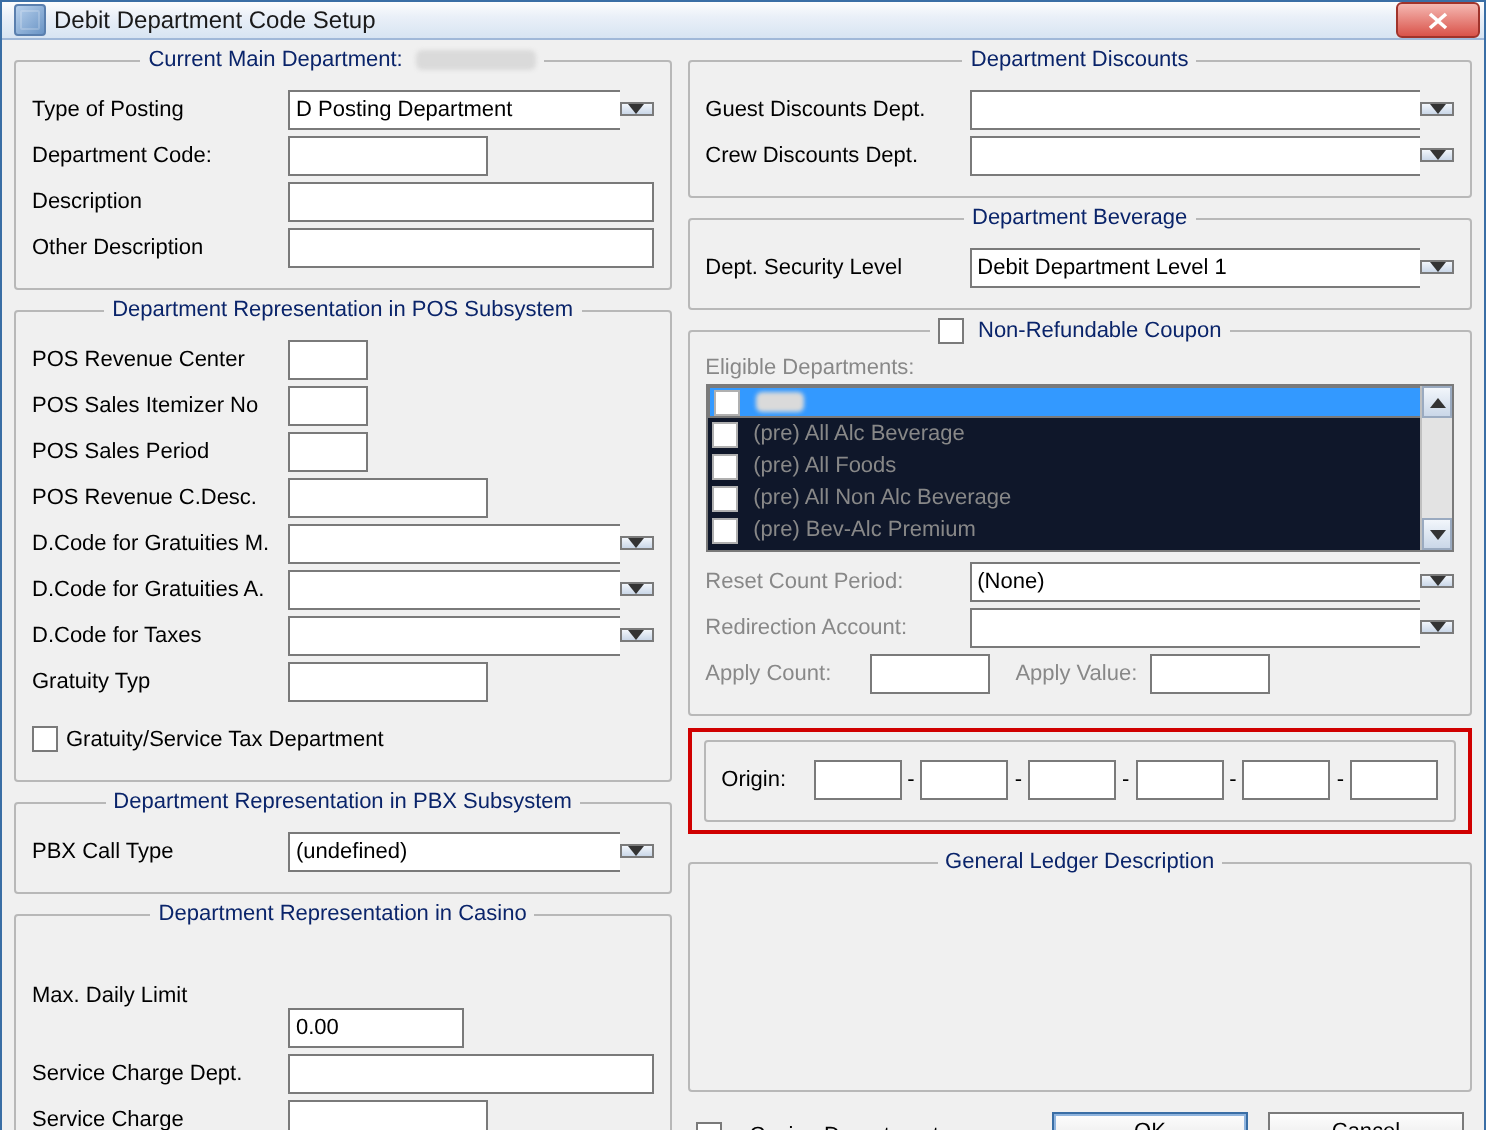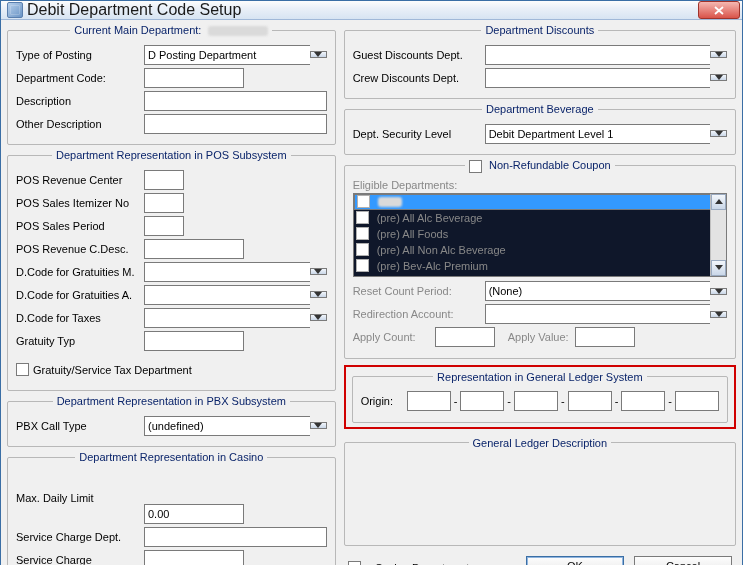--- a/index.html
+++ b/index.html
@@ -33,21 +33,21 @@
     border-radius: 2px;
     background: linear-gradient(135deg,#b7d0ec,#6a94c5);
     position: relative;
   }
   .titlebar .icon::after{
     content:""; position:absolute; inset:2px;
     border:1px solid #fff3; border-radius:1px;
   }
   .titlebar .title {
     flex: 1;
-    font-size: 16px;
+    font-size: 12px;
     color: #1a1a1a;
   }
   .winbtn {
     width: 42px; height: 18px;
     margin-left: 2px;
     border: 1px solid #8a9db2;
     border-radius: 3px;
     background: linear-gradient(180deg,#fafcff,#d5e2f0);
     display:flex; align-items:center; justify-content:center;
     font-size: 10px;
@@ -315,21 +315,21 @@
                 <div class="tri"></div>
               </div>
           </div>
         </div>
       </fieldset>
 
       <fieldset>
         <legend>Department Representation in Casino</legend>
         <div class="row">
           <span class="lbl">Max. Daily Limit</span>
-          <input class="txt" style="width: 100px; margin-top: 33px;" value="0.00">
+          <input class="txt" style="width: 88px; margin-top: 33px;" value="0.00">
         </div>
         <div class="row">
           <span class="lbl">Service Charge Dept.</span>
           <input class="txt" style="flex: 1 1 0%;">
         </div>
         <div class="row">
           <span class="lbl">Service Charge</span>
           <input class="txt" style="width: 100px;">
         </div>
       </fieldset>
@@ -431,21 +431,20 @@
         <div class="row disabled">
           <span style="width:82px">Apply Count:</span>
           <input class="txt" style="width: 60px;">
           <span style="width:80px;text-align:right;padding-right:6px">Apply Value:</span>
           <input class="txt" style="width: 60px;">
         </div>
       </fieldset>
 
       <div class="gl-highlight">
         <fieldset>
-          <legend>Representation in General Ledger System</legend>
           <div class="row">
             <span style="width:46px">Origin:</span>
             <div class="gl-inputs">
               <input class="txt blur" style="">
                 <span class="dash">-</span>
               <input class="txt blur" style="">
                 <span class="dash">-</span>
               <input class="txt blur" style="">
                 <span class="dash">-</span>
               <input class="txt blur" style="">

